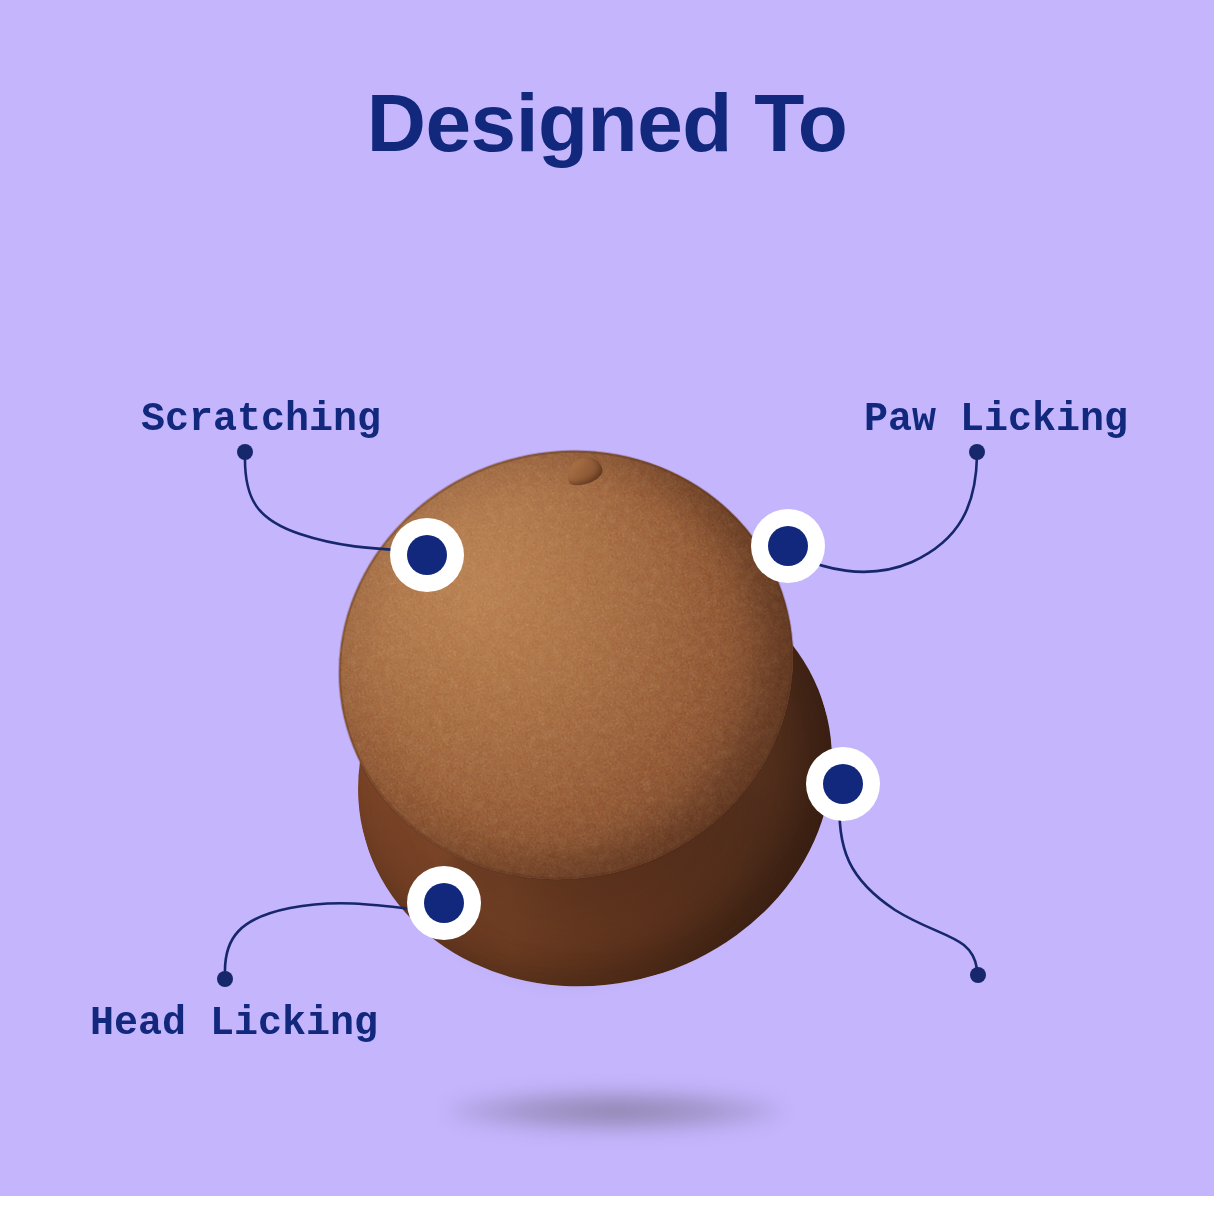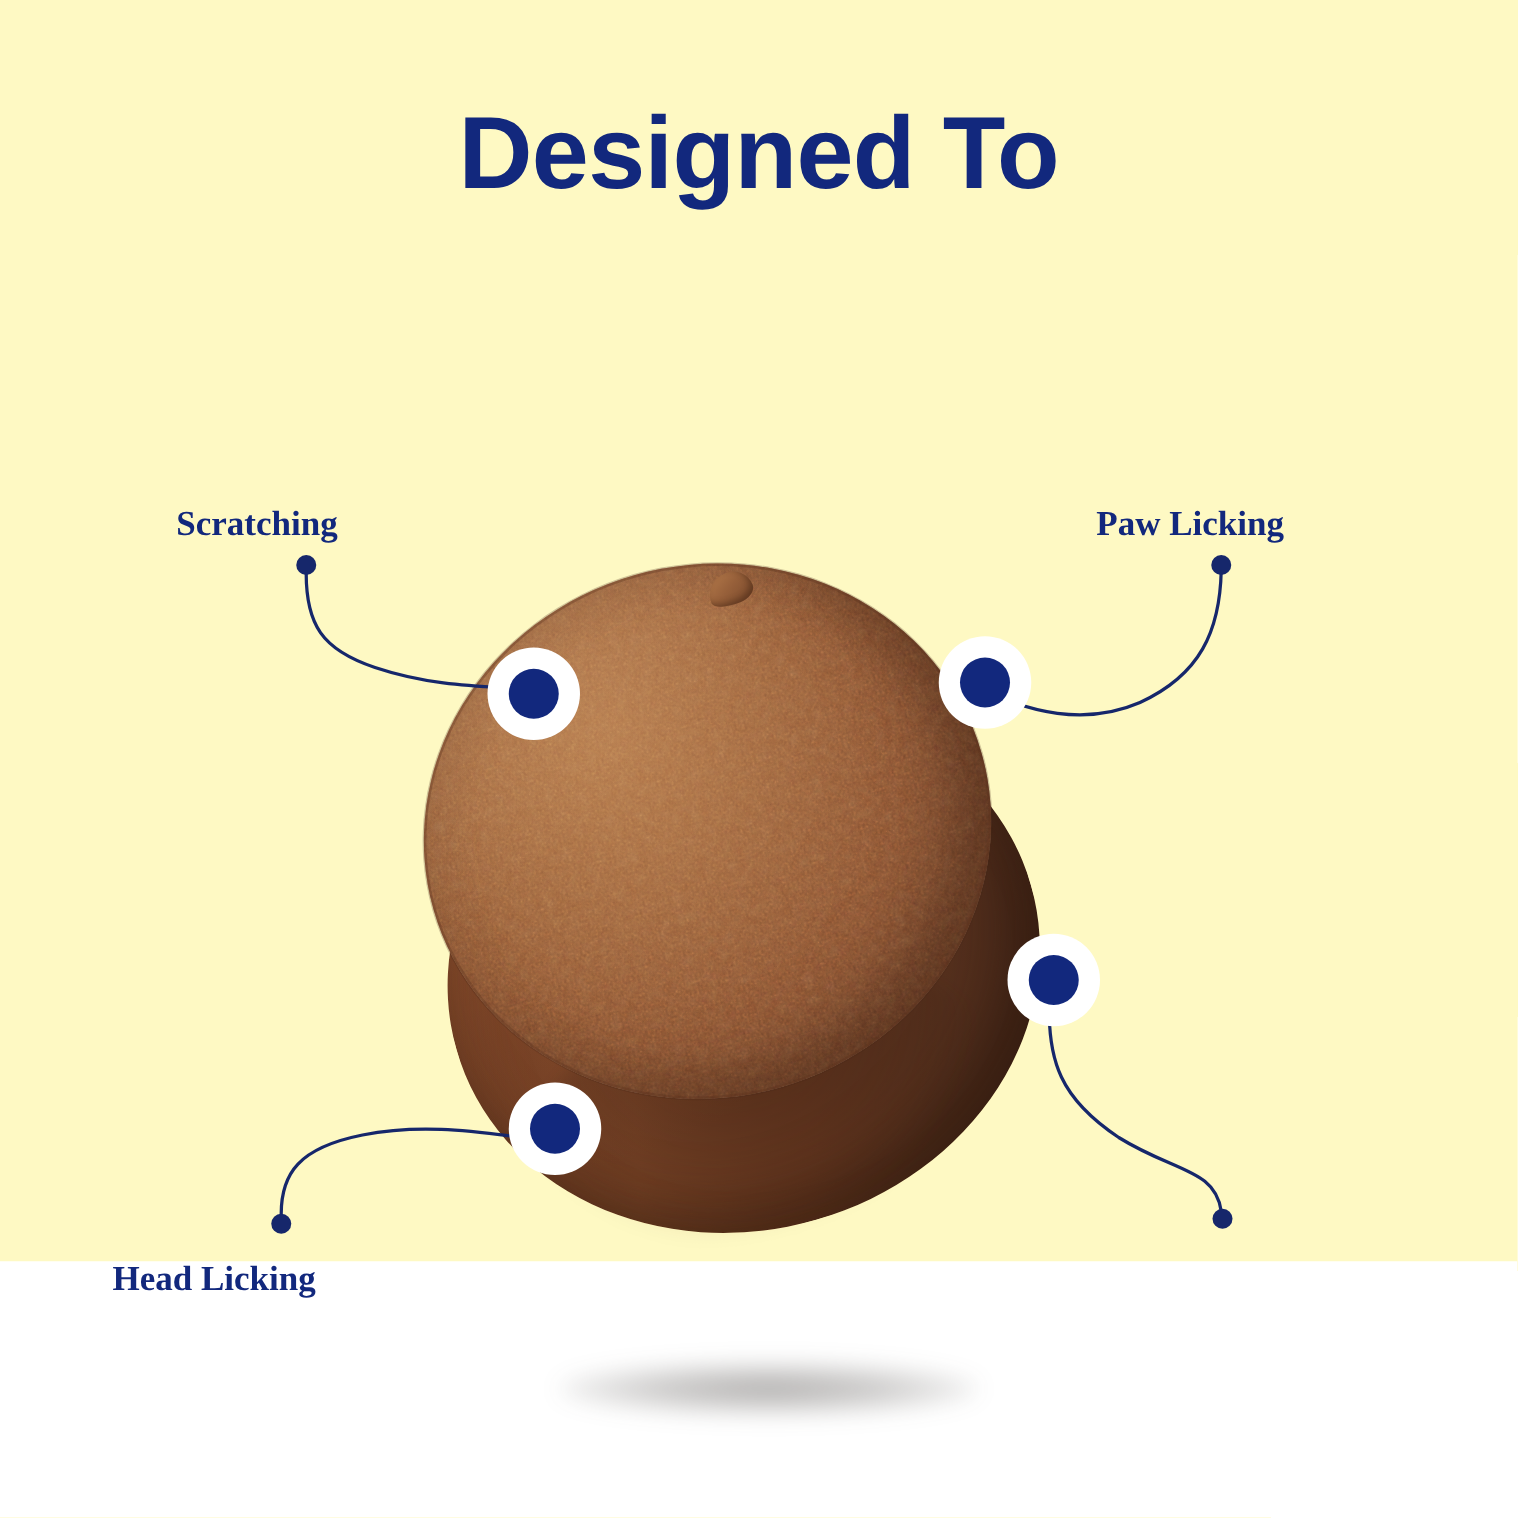--- a/index.html
+++ b/index.html
@@ -10,22 +10,22 @@
   body {
     width: 1214px;
     height: 1214px;
     overflow: hidden;
     font-family: "Liberation Sans", sans-serif;
   }
 
   #infographic {
     position: relative;
     width: 1214px;
-    height: 1009px;
-    background: #fef9c3;
+    height: 1196px;
+    background: #c4b5fd;
   }
 
   
   .heading {
     position: absolute;
     left: 0;
     top: 72px;
     width: 1214px;
     text-align: center;
     color: #12287d;
@@ -217,39 +217,39 @@
     content: "";
     width: 40px;
     height: 40px;
     border-radius: 50%;
     background: #12287d;
   }
 
   .label {
     position: absolute;
     color: #12287d;
-    font-family: Liberation Serif, serif;
+    font-family: Liberation Mono, monospace;
     font-weight: bold;
-    font-size: 28px;
+    font-size: 40px;
     line-height: 47px;
     white-space: pre-line;
     -webkit-font-smoothing: antialiased;
   }
   .label.right {
     text-align: left;
   }
 
   
   #pin-scratching        { left: 390px;  top: 518px; }
   #pin-paw-licking       { left: 751px;  top: 509px; }
   #pin-head-shaking      { left: 407px;  top: 866px; }
   #pin-loose-stools      { left: 806px;  top: 747px; }
 
   #label-scratching   { left: 141px; top: 396px; }
-  #label-paw-licking  { left: 864px; top: 396px; margin-left: 13px; }
+  #label-paw-licking  { left: 864px; top: 396px; }
   #label-head-shaking { left: 90px;  top: 1000px; }
   #label-loose-stools { left: 864px; top: 1000px; }
 </style>
 </head>
 <body>
 
 <div id="infographic">
 
   <div class="heading">
     <span class="line">Designed To</span>

